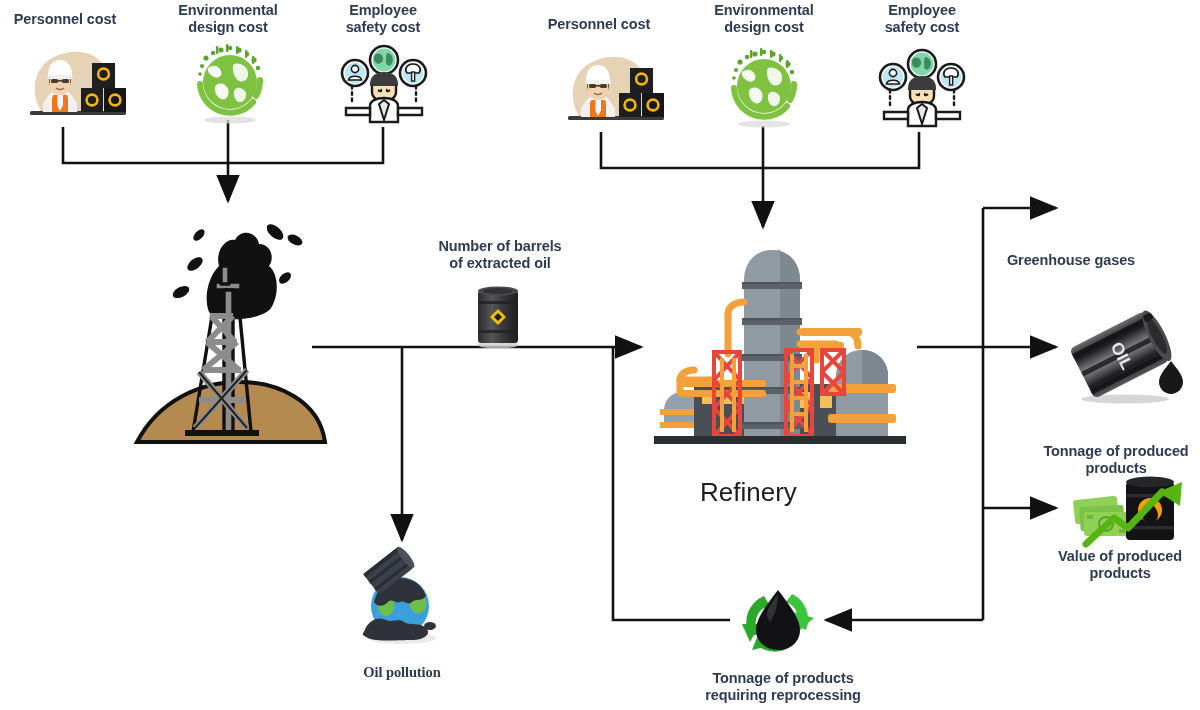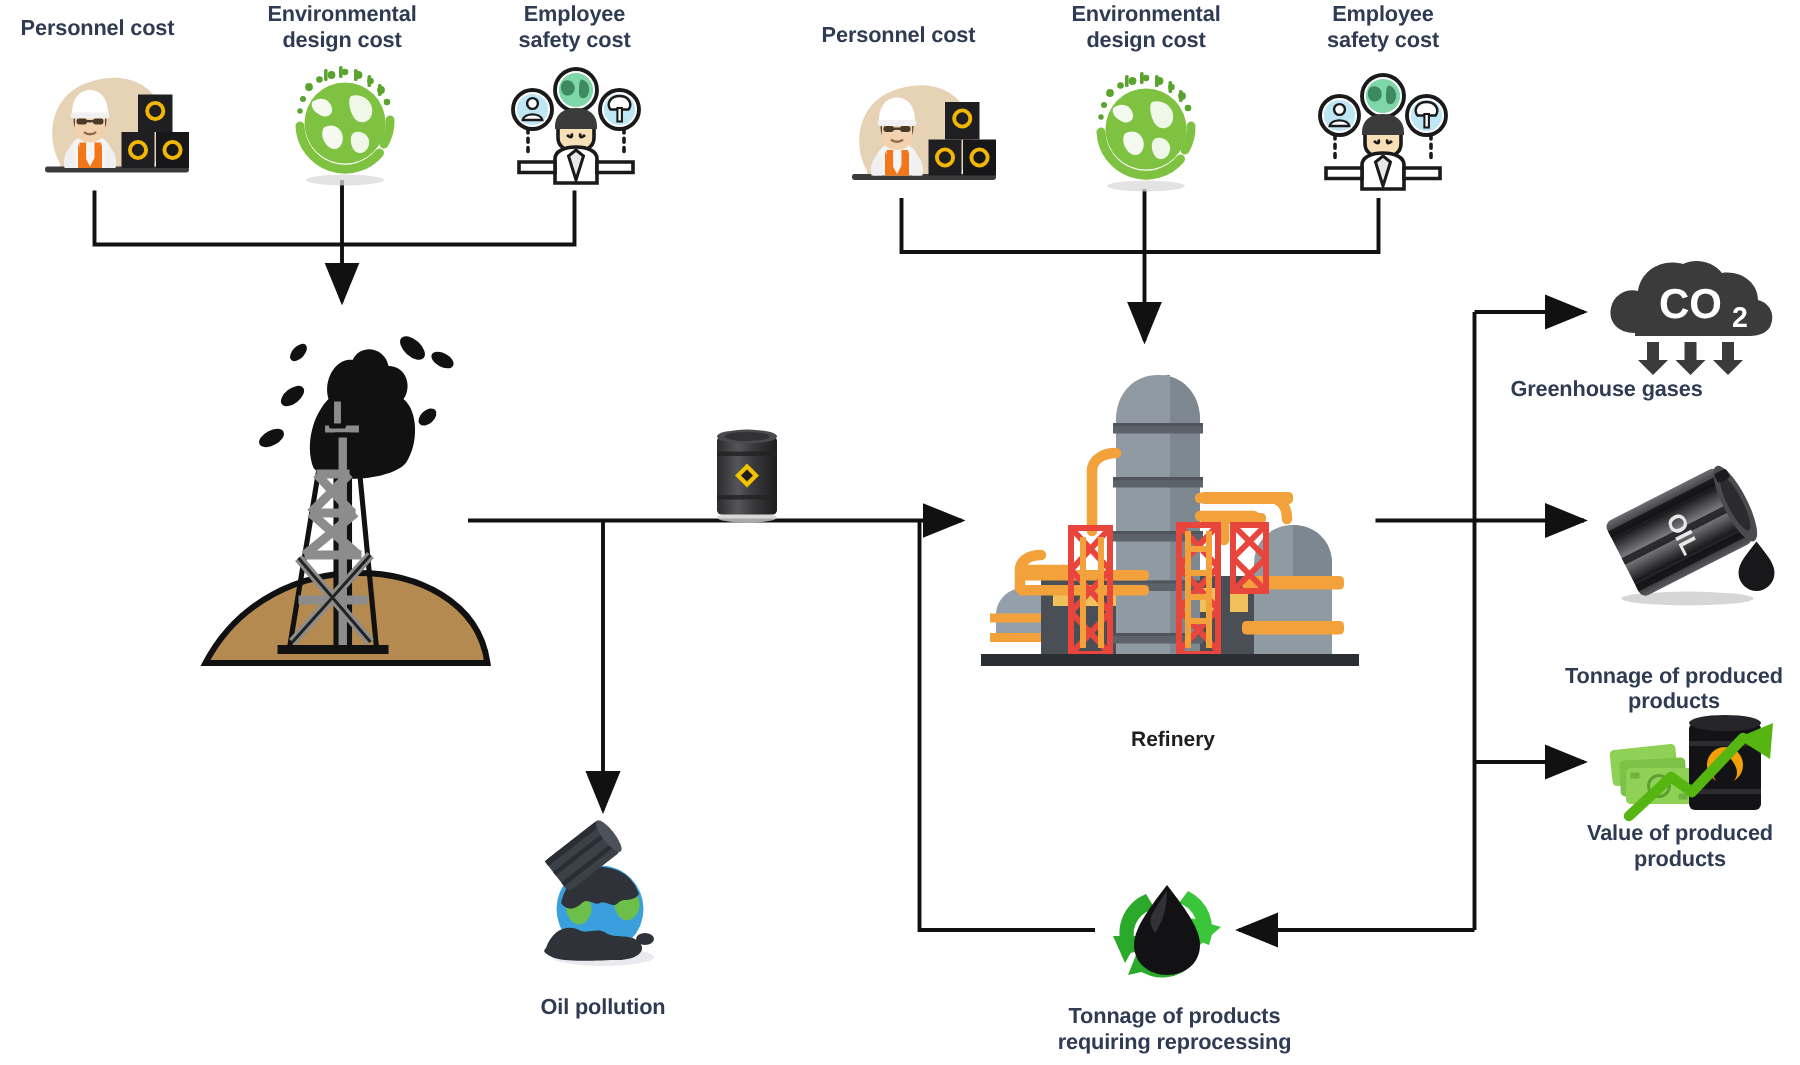--- a/index.html
+++ b/index.html
@@ -16,24 +16,24 @@
     font-weight:bold;
     font-size:14.5px;
     line-height:17px;
     text-align:center;
     letter-spacing:-0.1px;
     white-space:pre-line;
   }
   .lbl-plain{
     position:absolute;
     color:#1d1d1d;
-    font-weight:bold;
-    font-size:14px;
+    font-weight:normal;
+    font-size:26px;
     line-height:24px;
-    text-align:center;
+    text-align:left;
     white-space:pre-line;
   }
 
   
   .ico{position:absolute;}
   .ico svg{display:block;overflow:visible;}
 </style>
 </head>
 <body>
 
@@ -297,20 +297,22 @@
           <path d="M102 138 L78 112"></path>
       </g>
       <g stroke="#111" stroke-width="2" fill="none" opacity=".85">
         <path d="M62 224 L114 166"></path>
           <path d="M114 224 L66 168"></path>
       </g>
       <rect x="52" y="226" width="74" height="6" fill="#111"></rect>
     </svg>
   </div>
 
+  <div class="lbl" style="left:418px;top:238px;width:164px;">Number of barrels
+of extracted oil</div>
   <div class="ico" style="left:468px;top:283px;">
     <svg width="60" height="66" viewBox="0 0 60 66">
       <ellipse cx="30" cy="62" rx="20" ry="3.4" fill="#cfcfcf" opacity=".8"></ellipse>
       <defs>
         <linearGradient id="bg1" x1="0" y1="0" x2="1" y2="0">
           <stop offset="0" stop-color="#2c2c2e"></stop>
             <stop offset="0.35" stop-color="#56565a"></stop>
           <stop offset="0.6" stop-color="#3a3a3c"></stop>
             <stop offset="1" stop-color="#1d1d1f"></stop>
         </linearGradient>
@@ -340,21 +342,21 @@
 
       <g transform="rotate(-38 42 30)">
         <rect x="20" y="8" width="44" height="26" rx="3" fill="#3c4047"></rect>
         <rect x="20" y="8" width="44" height="4" fill="#2a2d33"></rect>
         <rect x="20" y="17" width="44" height="3" fill="#2a2d33"></rect>
         <rect x="20" y="26" width="44" height="3" fill="#2a2d33"></rect>
         <ellipse cx="64" cy="21" rx="4" ry="13" fill="#4d525a"></ellipse>
       </g>
     </svg>
   </div>
-  <div class="lbl" style="left:332px;top:664px;width:140px;">Oil pollution</div>
+  <div class="lbl" style="left:332px;top:664px;width:140px;font-family:Liberation Serif, serif;">Oil pollution</div>
 
   <div class="ico" style="left:650px;top:232px;">
     <svg width="260" height="250" viewBox="0 0 260 250">
 
       <path d="M14 192 L14 178 C14 168 22 160 32 160 C42 160 50 168 50 178 L50 192 Z" fill="#93a0ab"></path>
       <rect x="10" y="177" width="44" height="6" fill="#f2a13b"></rect>
       <rect x="10" y="190" width="44" height="6" fill="#f2a13b"></rect>
 
       <rect x="44" y="152" width="78" height="52" fill="#4a4f55"></rect>
       <rect x="52" y="158" width="13" height="14" fill="#f0c05a"></rect>
@@ -416,32 +418,20 @@
         <path d="M142 122 L142 200 M156 122 L156 200"></path>
         <path d="M142 134 L156 134 M142 150 L156 150 M142 166 L156 166 M142 182 L156 182"></path>
         <path d="M72 126 L72 200 M84 126 L84 200"></path>
       </g>
 
       <rect x="4" y="204" width="252" height="8" fill="#2b2f34"></rect>
     </svg>
   </div>
   <div class="lbl-plain" style="left:700px;top:480px;width:164px;">Refinery</div>
 
-  <div class="ico" style="left:1068px;top:168px;">
-    <svg width="118" height="82" viewBox="0 0 118 82">
-      <path d="M22 54 C10 54 4 46 6 37 C8 28 17 24 24 26 C26 12 40 4 54 8 C62 4 74 6 80 14 C92 12 104 20 104 32 C112 34 116 42 112 50 C109 55 103 56 96 56 L22 56 Z" fill="#3b3b3b"></path>
-      <text x="59" y="44" font-family="Liberation Sans, sans-serif" font-size="28" font-weight="bold" fill="#ffffff" text-anchor="middle">CO</text>
-      <text x="92" y="50" font-family="Liberation Sans, sans-serif" font-size="19" font-weight="bold" fill="#ffffff" text-anchor="middle">2</text>
-      <g fill="#3b3b3b">
-        <path d="M30 60 L38 60 L38 72 L44 72 L34 82 L24 72 L30 72 Z"></path>
-        <path d="M55 60 L63 60 L63 72 L69 72 L59 82 L49 72 L55 72 Z"></path>
-        <path d="M80 60 L88 60 L88 72 L94 72 L84 82 L74 72 L80 72 Z"></path>
-      </g>
-    </svg>
-  </div>
   <div class="lbl" style="left:996px;top:252px;width:150px;">Greenhouse gases</div>
 
   <div class="ico" style="left:1063px;top:305px;">
     <svg width="130" height="100" viewBox="0 0 130 100">
       <ellipse cx="62" cy="94" rx="44" ry="4.6" fill="#cfcfcf" opacity=".85"></ellipse>
       <defs>
         <linearGradient id="bg2" x1="0" y1="0" x2="0" y2="1">
           <stop offset="0" stop-color="#6e6e72"></stop>
             <stop offset="0.22" stop-color="#1b1b1d"></stop>
           <stop offset="0.5" stop-color="#8a8a8f"></stop>

